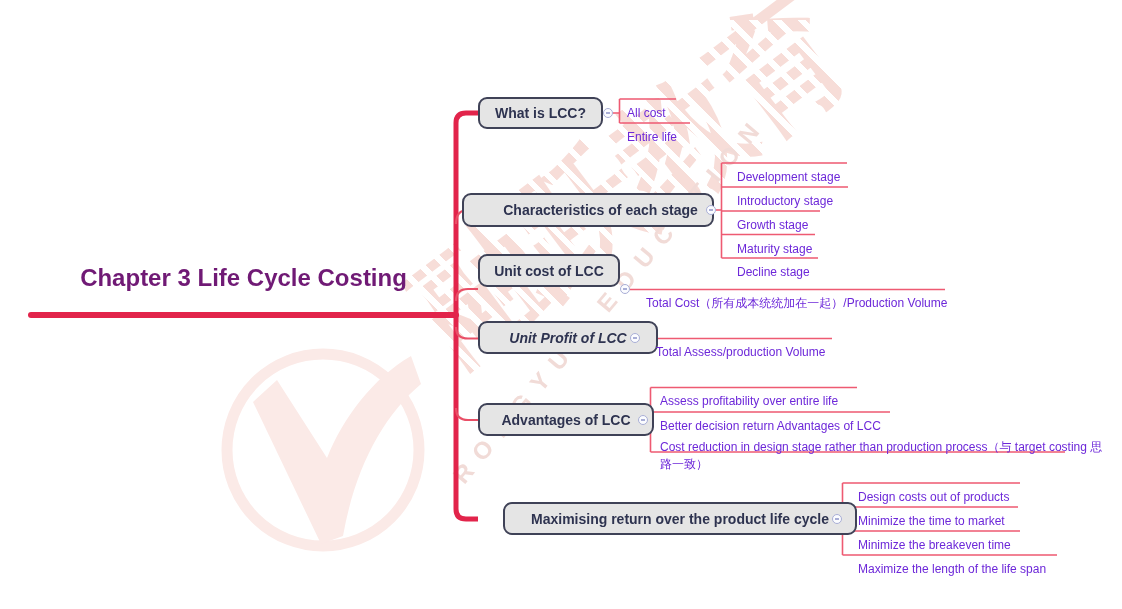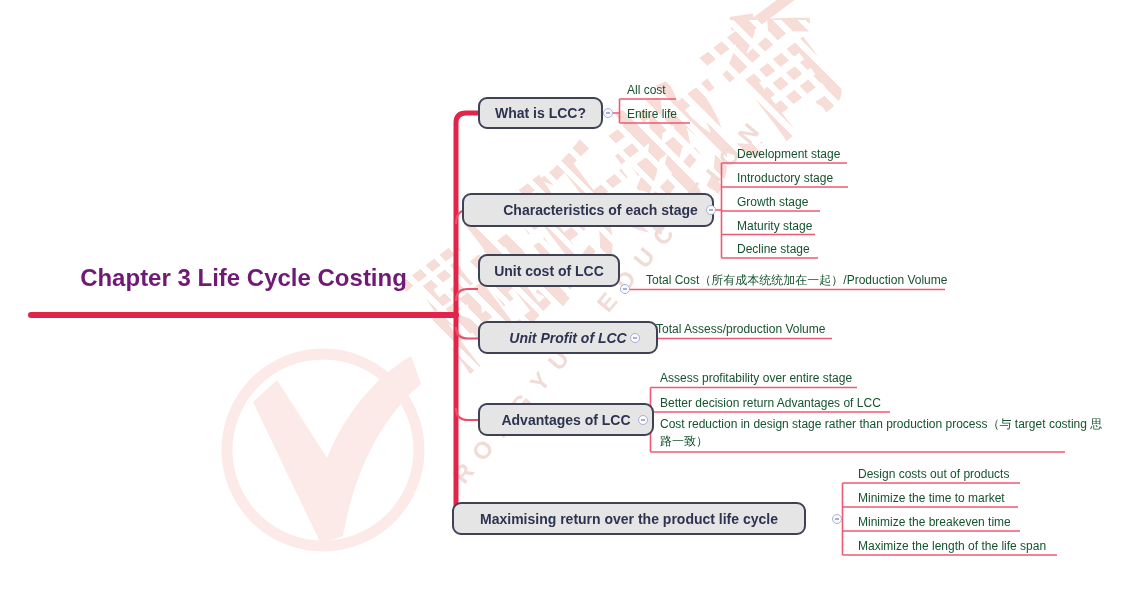--- a/index.html
+++ b/index.html
@@ -36,22 +36,22 @@
     position:absolute;left:30px;top:264px;width:427px;z-index:3;
     text-align:center;font-size:24px;font-weight:bold;color:#701a75;
   }
   .node{
     position:absolute;z-index:3;box-sizing:border-box;
     background:#e5e5e5;border:2.4px solid #3f4257;border-radius:9px;
     display:flex;align-items:center;justify-content:center;
     font-size:14px;font-weight:bold;color:#2e3350;white-space:nowrap;
   }
   .child{
-    position:absolute;z-index:3;font-size:12px;color:#14532d;
-    line-height:16px;white-space:nowrap;
+    position:absolute;z-index:3;font-size:12px;color:#6d28d9;
+    line-height:16px;white-space:nowrap;margin-top:23px;
   }
   .child.wrap{white-space:normal;line-height:17px;}
   .collapse{
     position:absolute;z-index:4;width:10px;height:10px;box-sizing:border-box;
     border:1.3px solid #a9aed6;border-radius:50%;background:#fbfcff;
     display:flex;align-items:center;justify-content:center;
   }
   .collapse .dash{width:4px;height:1.4px;background:#a9aed6;}
 </style>
 </head>
@@ -91,21 +91,21 @@
     <path class="cline" d="M842.5 483 V555 M842.5 483 H1020 M842.5 507 H1018 M842.5 531 H1020 M842.5 555 H1057"></path>
   </svg>
 
   <div class="root-topic">Chapter 3 Life Cycle Costing</div>
 
   <div class="node" style="left:478px;top:97px;width:125px;height:32px;">What is LCC?</div>
   <div class="node" style="left:462px;top:193px;width:252px;height:34px;padding-left:25px;">Characteristics of each stage</div>
   <div class="node" style="left:478px;top:254px;width:142px;height:33px;text-align:right;">Unit cost of LCC</div>
   <div class="node" style="left:478px;top:321px;width:180px;height:33px;font-style:italic;">Unit Profit of LCC</div>
   <div class="node" style="left:478px;top:403px;width:176px;height:33px;">Advantages of LCC</div>
-  <div class="node" style="left:452px;top:502px;width:354px;height:33px;">Maximising return over the product life cycle</div>
+  <div class="node" style="left:503px;top:502px;width:354px;height:33px;">Maximising return over the product life cycle</div>
 
   <div class="collapse" style="left:603px;top:108px;">
       <span class="dash"></span>
     </div>
   <div class="collapse" style="left:706px;top:205px;">
       <span class="dash"></span>
     </div>
   <div class="collapse" style="left:620px;top:284px;">
       <span class="dash"></span>
     </div>
@@ -125,21 +125,21 @@
   <div class="child" style="left:737px;top:146px;">Development stage</div>
   <div class="child" style="left:737px;top:170px;">Introductory stage</div>
   <div class="child" style="left:737px;top:194px;">Growth stage</div>
   <div class="child" style="left:737px;top:218px;">Maturity stage</div>
   <div class="child" style="left:737px;top:241px;">Decline stage</div>
 
   <div class="child" style="left:646px;top:272px;">Total Cost（所有成本统统加在一起）/Production Volume</div>
 
   <div class="child" style="left:656px;top:321px;">Total Assess/production Volume</div>
 
-  <div class="child" style="left:660px;top:370px;">Assess profitability over entire stage</div>
+  <div class="child" style="left:660px;top:370px;">Assess profitability over entire life</div>
   <div class="child" style="left:660px;top:395px;">Better decision return Advantages of LCC</div>
   <div class="child wrap" style="left:660px;top:416px;width:445px;">Cost reduction in design stage rather than production process（与 target costing 思路一致）</div>
 
   <div class="child" style="left:858px;top:466px;">Design costs out of products</div>
   <div class="child" style="left:858px;top:490px;">Minimize the time to market</div>
   <div class="child" style="left:858px;top:514px;">Minimize the breakeven time</div>
   <div class="child" style="left:858px;top:538px;">Maximize the length of the life span</div>
 
 </div>
 

